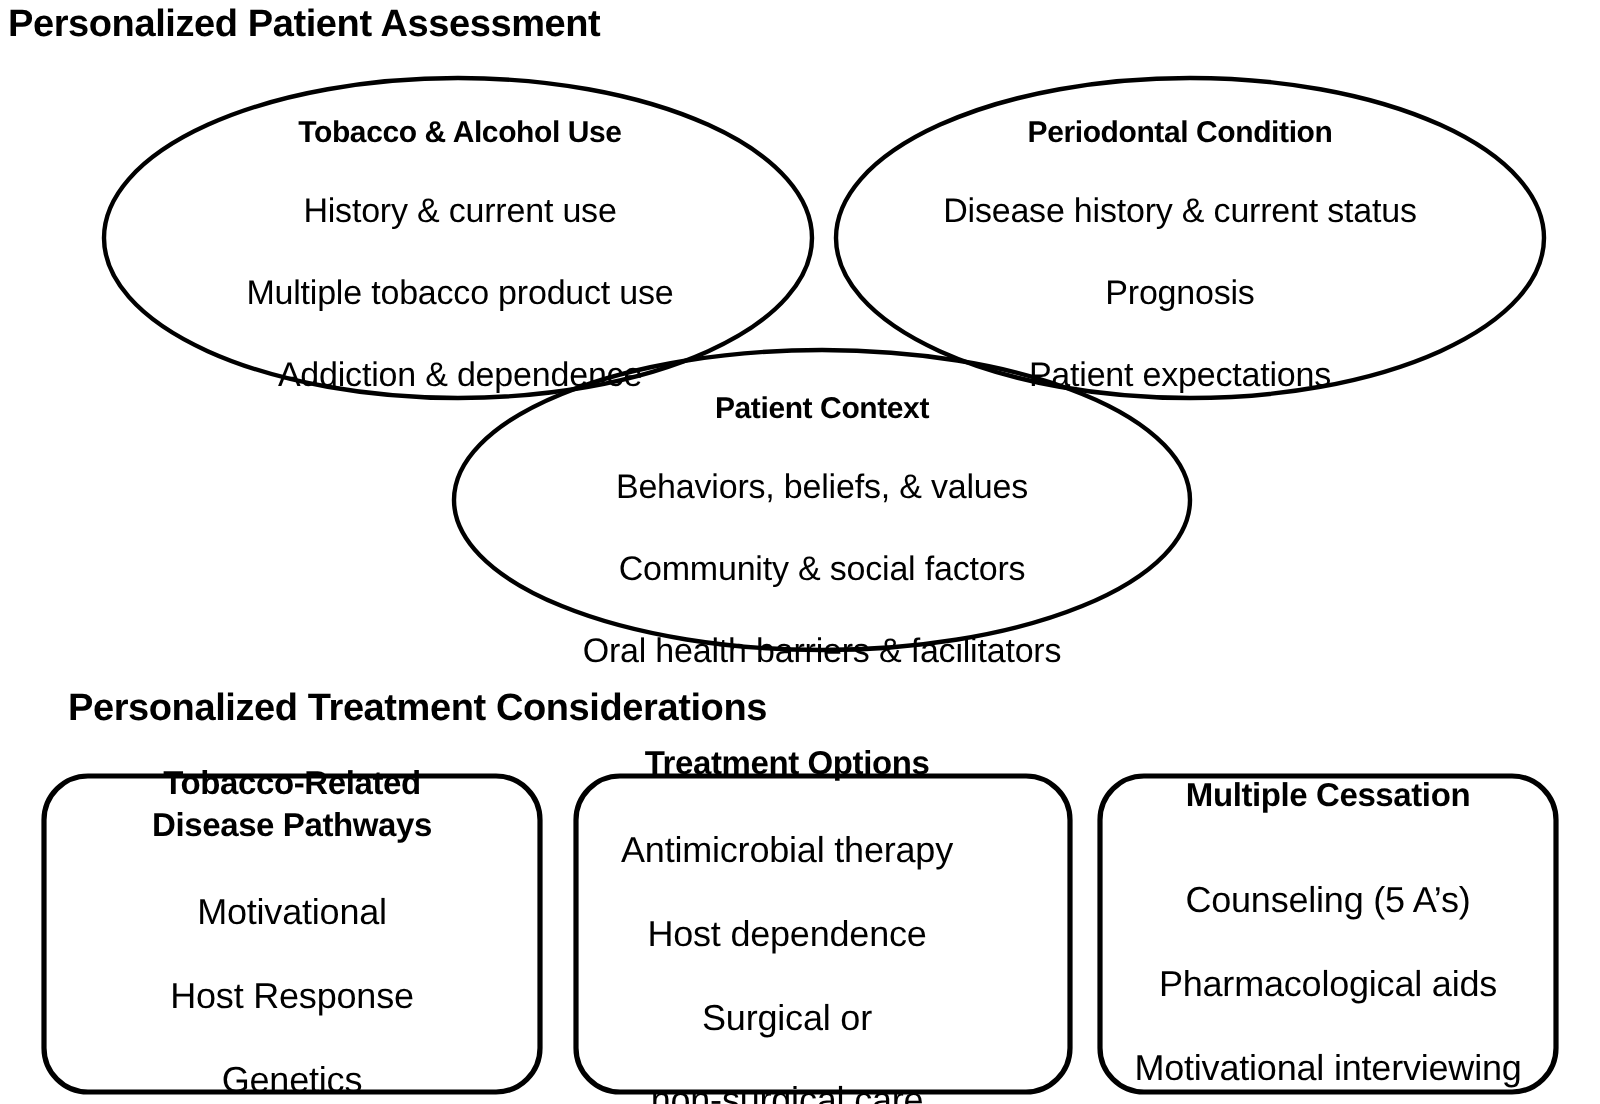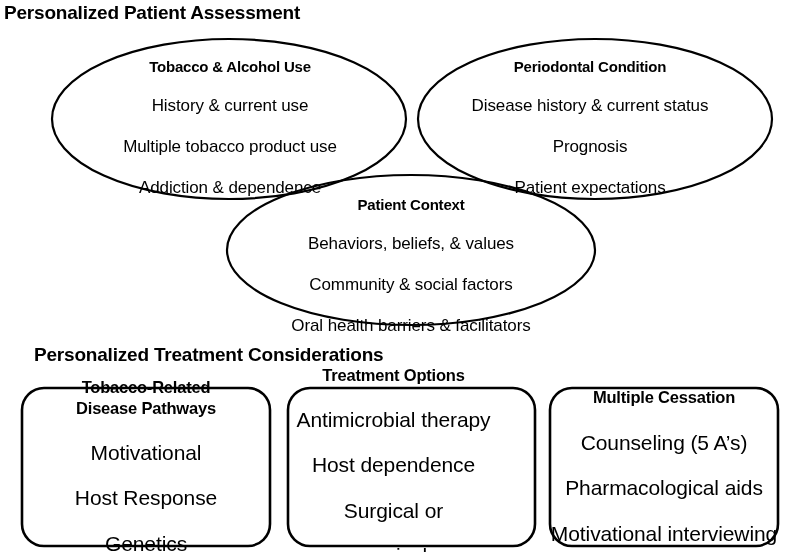--- a/index.html
+++ b/index.html
@@ -74,21 +74,21 @@
   #ellipse-label-context  { left: 236px; top: 196px; width: 350px; }
 
   
   .box-node {
     display: flex;
     flex-direction: column;
     justify-content: center;
     align-items: center;
   }
   .box-node .node-title { font-size: 16.5px; }
-  .box-node .node-line  { font-size: 21px; }
+  .box-node .node-line  { font-size: 18px; }
   .box-node .spacer { height: 9px; }
 
   #box-node-pathways   { left: 22px;  top: 388px; width: 248px; height: 158px; }
   #box-node-options    { left: 288px; top: 388px; width: 211px; height: 158px; }
   #box-node-cessation  { left: 550px; top: 388px; width: 228px; height: 158px; }
 </style>
 </head>
 <body>
 
 <div id="figure">

